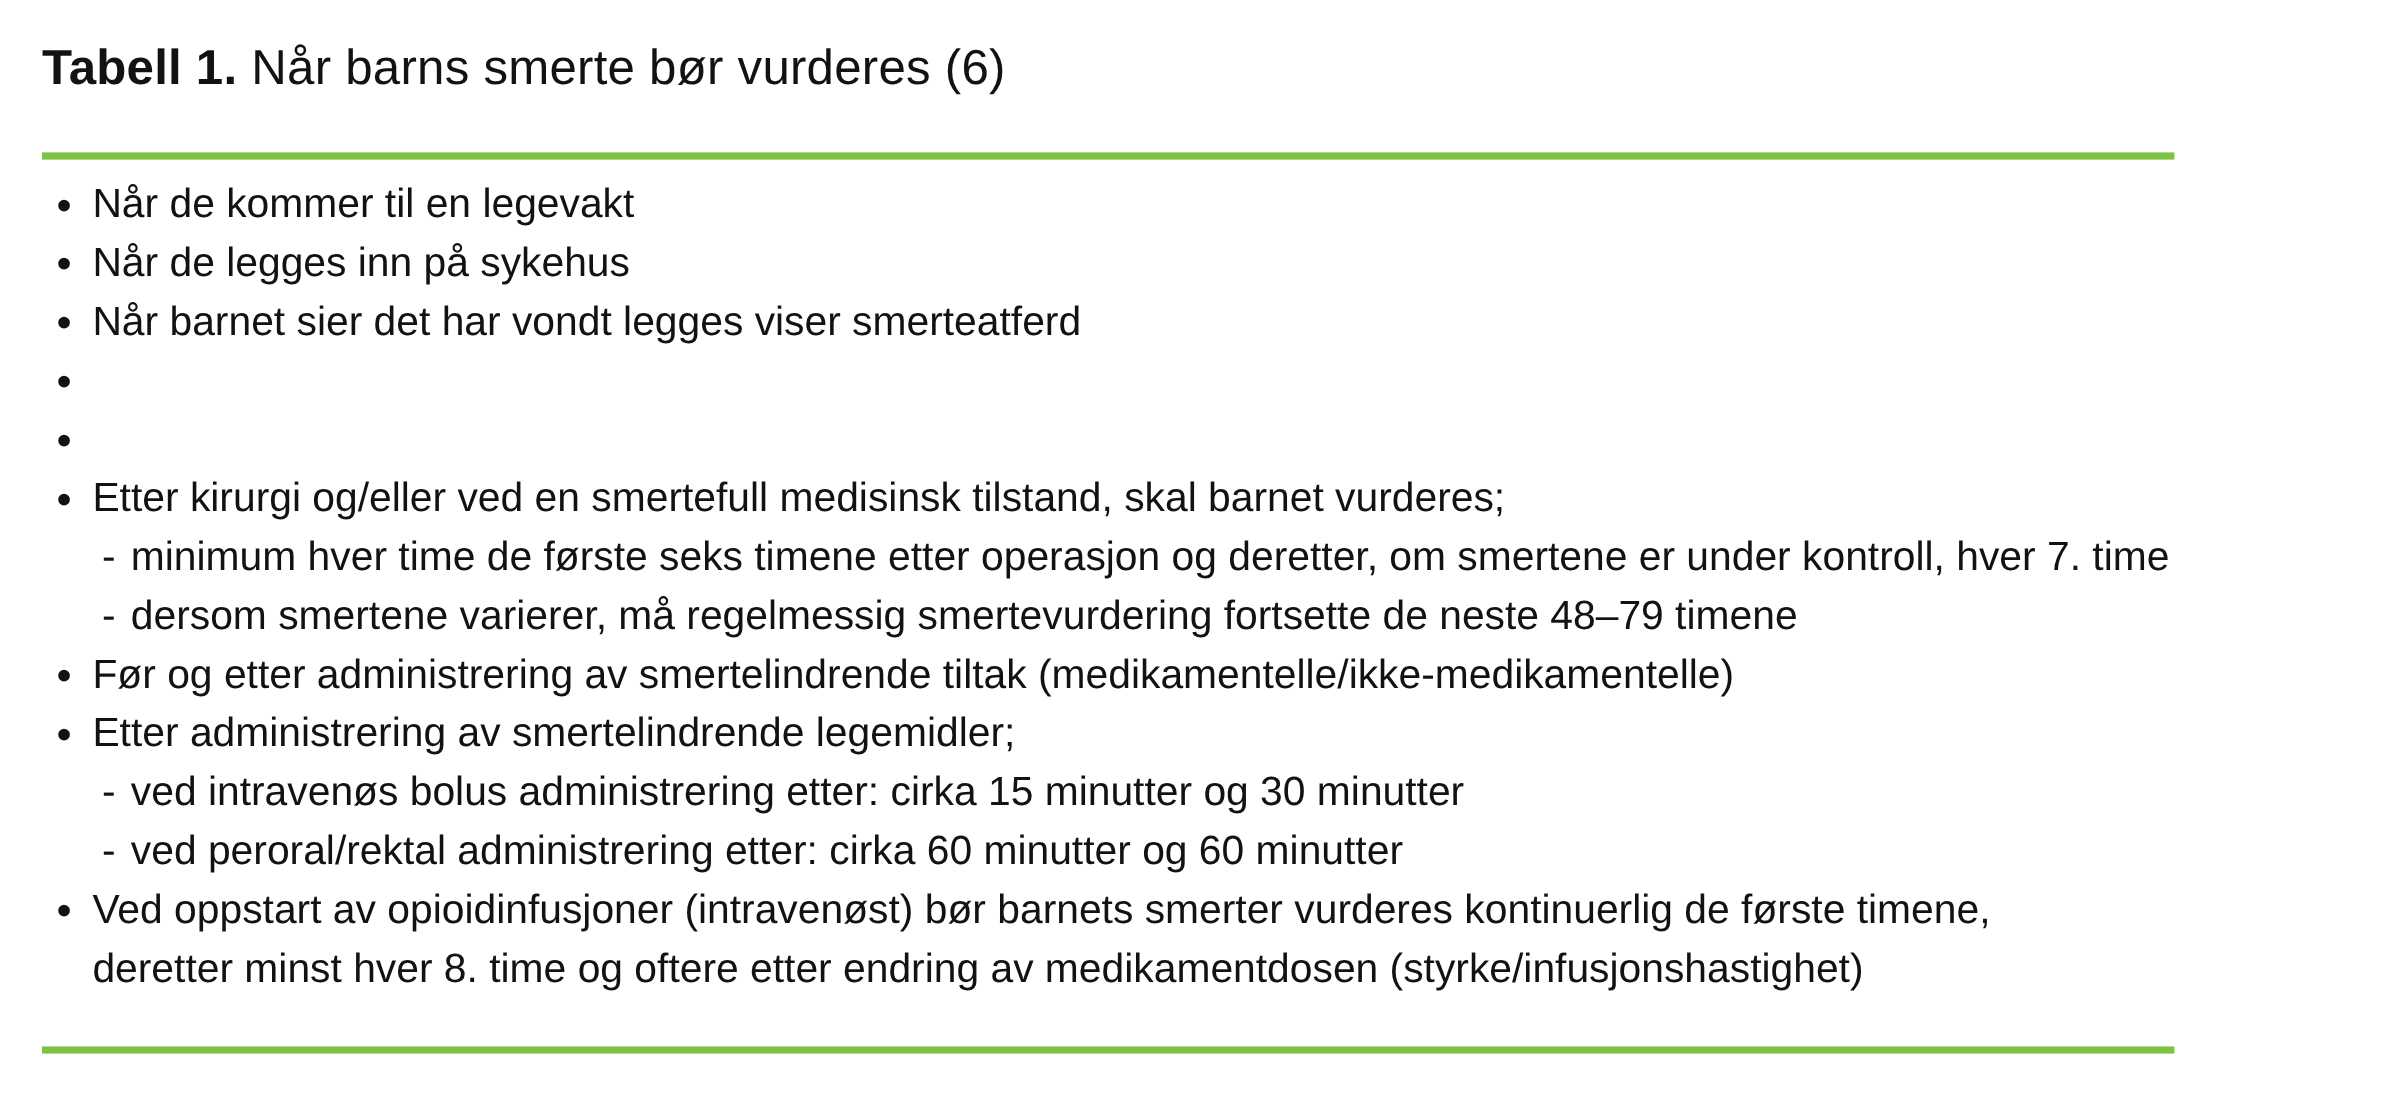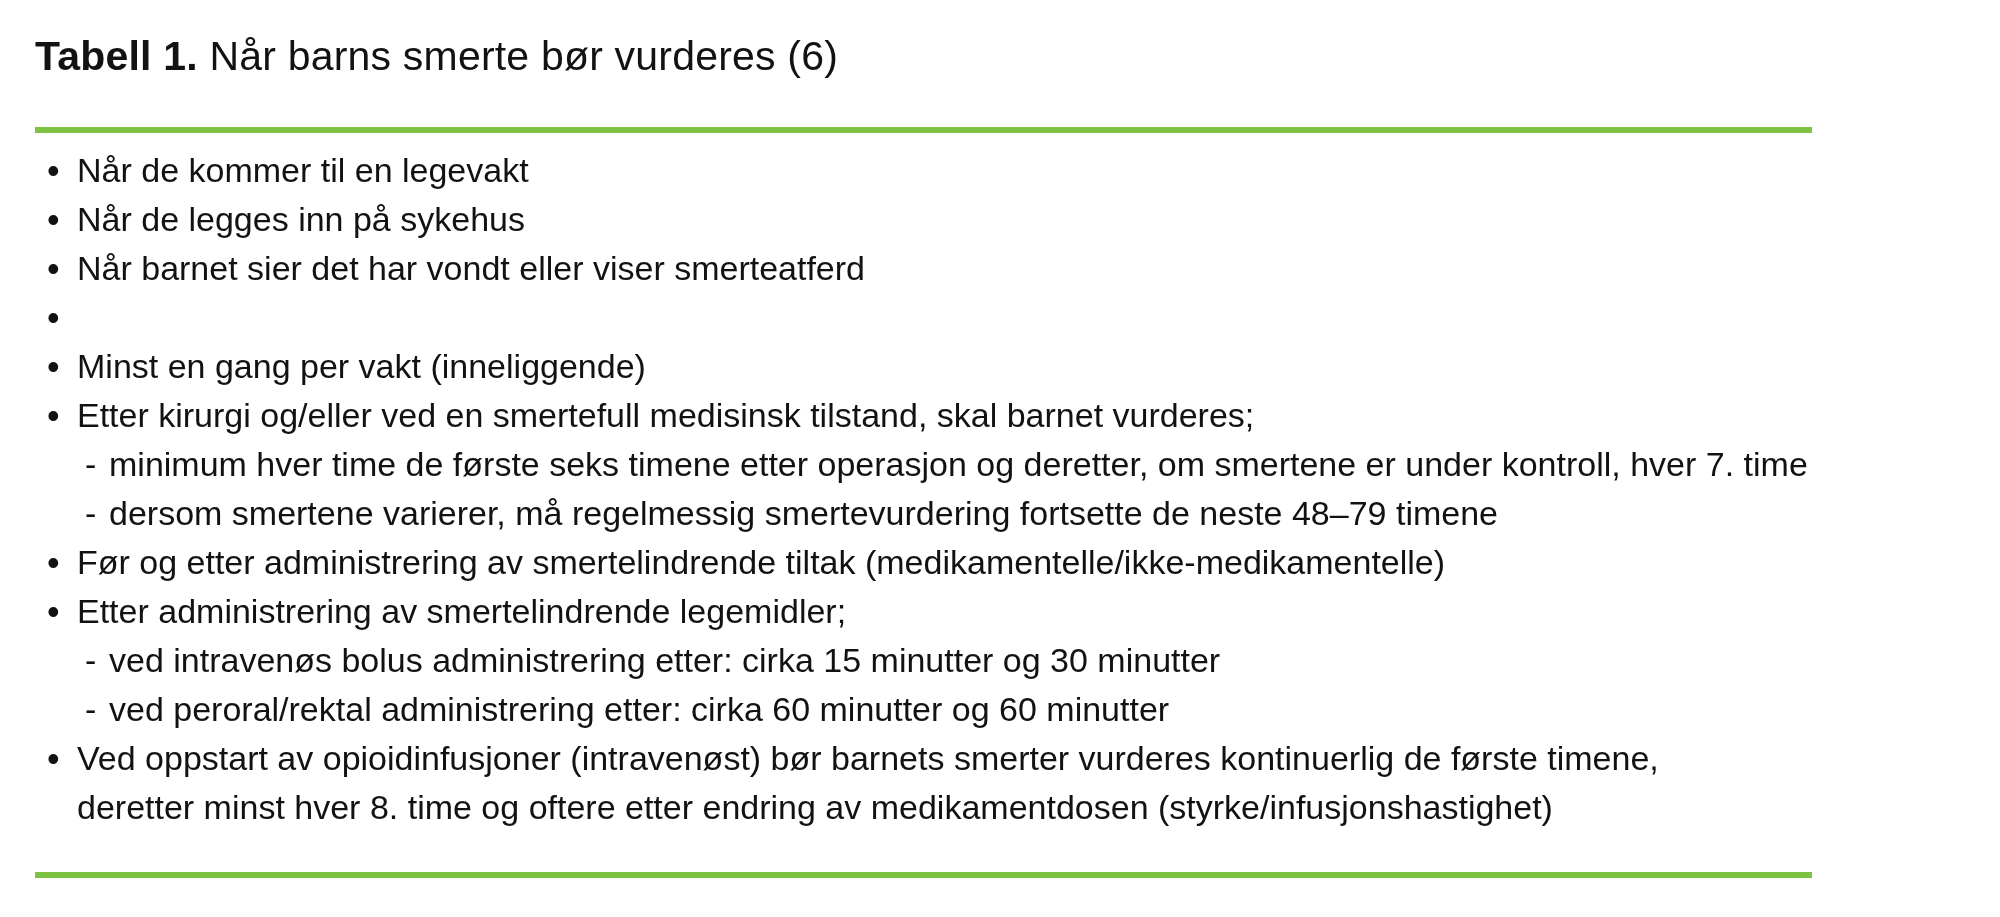--- a/index.html
+++ b/index.html
@@ -69,28 +69,27 @@
       <div class="line bullet">
         <span class="marker">•</span>
         <span class="text">Når de kommer til en legevakt</span>
       </div>
       <div class="line bullet">
         <span class="marker">•</span>
         <span class="text">Når de legges inn på sykehus</span>
       </div>
       <div class="line bullet">
         <span class="marker">•</span>
-        <span class="text">Når barnet sier det har vondt eller viser smerteatferd</span>
+        <span class="text">Når barnet sier det har vondt legges viser smerteatferd</span>
       </div>
       <div class="line bullet">
         <span class="marker">•</span>
       </div>
       <div class="line bullet">
         <span class="marker">•</span>
-        <span class="text">Minst en gang per vakt (inneliggende)</span>
       </div>
       <div class="line bullet">
         <span class="marker">•</span>
         <span class="text">Etter kirurgi og/eller ved en smertefull medisinsk tilstand, skal barnet vurderes;</span>
       </div>
       <div class="line sub">
         <span class="marker">-</span>
         <span class="text">minimum hver time de første seks timene etter operasjon og deretter, om smertene er under kontroll, hver 7. time</span>
       </div>
       <div class="line sub">

